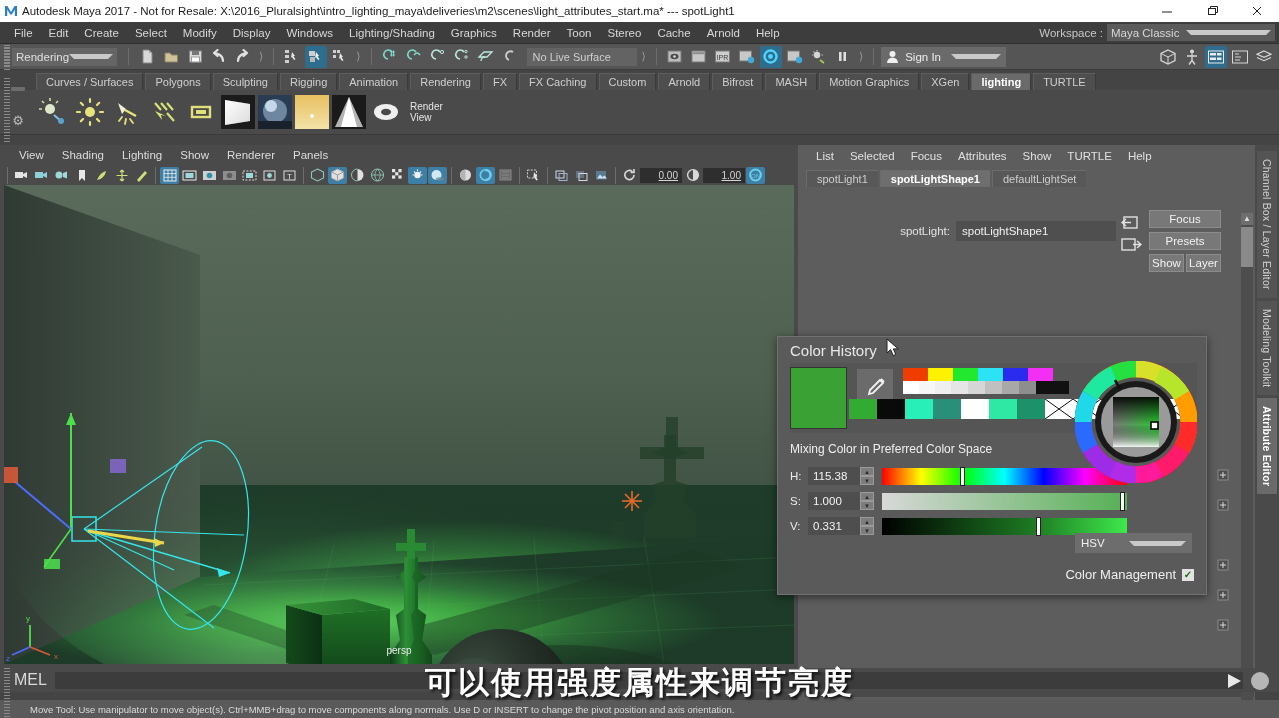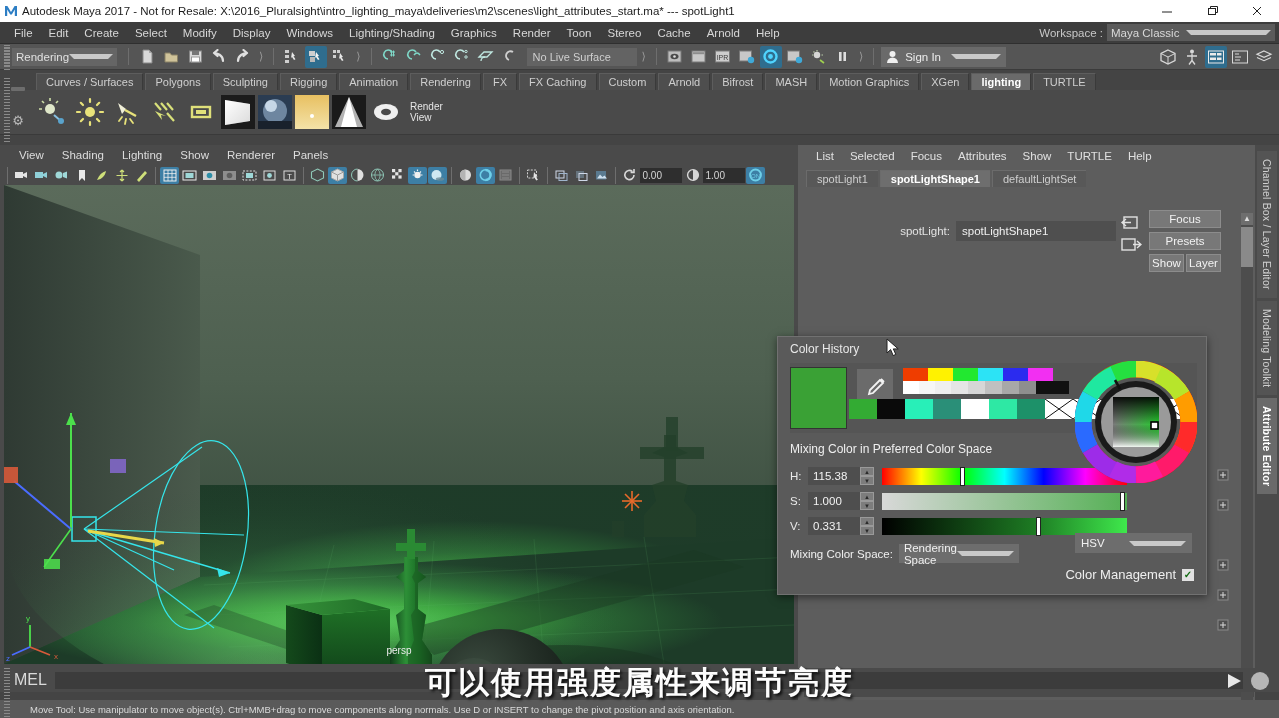--- a/index.html
+++ b/index.html
@@ -50,21 +50,21 @@
   .railgear { margin-top:22px; text-align:center; color:#b9b9b9; font-size:13px;}
 
   
   #main { position:absolute; left:0; top:145px; width:1279px; height:523px; display:flex; }
   #viewpanel { width:798px; height:523px; background:#4a4a4a; position:relative; }
   #vpmenu { height:20px; display:flex; align-items:center; padding-left:10px; background:#4a4a4a; }
   #vpmenu .mi { padding:0 9px; font-size:11.5px; color:#dcdcdc;}
   #vptools { height:20px; display:flex; align-items:center; padding-left:4px; background:#4a4a4a; gap:1px;}
   .tbtn { width:19px;height:17px;display:flex;align-items:center;justify-content:center;border-radius:2px;}
   .tbtn.on { background:#3d7fa5; }
-  .numfield { width:42px;height:15px;background:#2e2e2e;color:#d5d5d5;font-size:10px;display:flex;align-items:center;justify-content:flex-end;padding-right:20px;}
+  .numfield { width:42px;height:15px;background:#2e2e2e;color:#d5d5d5;font-size:10px;display:flex;align-items:center;justify-content:flex-end;padding-right:4px;text-decoration:underline;}
   #viewport { position:absolute; left:4px; top:40px; width:790px; height:479px; overflow:hidden; }
   #persp-lbl { position:absolute; bottom:8px; left:50%; transform:translateX(-50%); font-size:10px; color:#eaeaea;}
 
   
   #rightdock { width:481px; background:#5d5d5d; position:relative; display:flex;}
   #aepanel { width:457px; position:relative; }
   #vtabs { width:24px; background:#4a4a4a; display:flex; flex-direction:column; align-items:center; padding-top:6px;}
   .vtab { writing-mode:vertical-rl; font-size:10.5px; color:#d0d0d0; padding:8px 4px; background:#545454; margin-bottom:3px; letter-spacing:0.2px;}
   .vtab.active { background:#6a6a6a; color:#fff; font-weight:bold;}
 
@@ -86,21 +86,21 @@
 
   
   #notesarea { position:absolute; left:6px; bottom:42px; width:450px; }
   #notes-lbl { font-size:11.5px; color:#f0f0f0; font-weight:bold; padding-bottom:2px;}
   #notes-box { height:14px; background:#4a4a4a; position:relative;}
   #aebtnrow { position:absolute; left:4px; bottom:4px; width:454px; height:24px; display:flex; gap:3px;}
   #aebtnrow .ab { flex:1; background:#787878; border:1px solid #8c8c8c; display:flex;align-items:center;justify-content:center;font-size:11.5px;color:#f2f2f2;}
 
   
   #colordlg { position:absolute; left:777px; top:336px; width:430px; height:259px; background:#5a5a5a; border:1px solid #717171; box-shadow:0 2px 8px rgba(0,0,0,.5); z-index:40;}
-  #cd-title { font-size:12px; color:#e8e8e8; padding:5px 12px 4px 12px; }
+  #cd-title { font-size:15px; color:#e8e8e8; padding:5px 12px 4px 12px; }
   #cd-hist { position:absolute; left:12px; top:26px; width:407px; height:70px; background:#555; }
   #bigswatch { position:absolute; left:12px; top:30px; width:57px; height:62px; border:1px solid #333;}
   #eyedropper { position:absolute; left:79px; top:32px; width:36px; height:36px; background:#6b6b6b; display:flex;align-items:center;justify-content:center;}
   .swrow { position:absolute; display:flex; }
   .sw { width:25px; height:13px; }
   #cd-mixlbl { position:absolute; left:12px; top:105px; font-size:12px; color:#efefef;}
   .hsvrow { position:absolute; left:12px; display:flex; align-items:center; height:20px;}
   .hsv-lbl { width:18px; font-size:11.5px; color:#eaeaea;}
   .hsv-val { width:52px; height:18px; background:#4e4e4e; display:flex;align-items:center;padding-left:5px;color:#f2f2f2;font-size:11.5px;}
   .spin { width:14px;height:18px;display:flex;flex-direction:column;}
@@ -1075,27 +1075,20 @@
     <div class="hsv-val">0.331</div>
     <div class="spin">
         <div>▲</div>
         <div>▼</div>
       </div>
     <div class="ramp" style="width:245px;background:linear-gradient(to right,#000000,#1d7a23 62%,#3fe84c);">
       <div class="mk" style="left:63%;"></div>
     </div>
   </div>
 
-  <div id="cd-csrow">
-    <span style="font-size:11.5px;color:#efefef;">Mixing Color Space:</span>
-    <div class="cs-combo">
-      <span>Rendering Space</span>
-      <span class="caret"></span>
-    </div>
-  </div>
 
   <div id="cd-cmrow">
     <span style="font-size:13px;color:#efefef;margin-left:16px;">Color Management</span>
     <div class="chk">✓</div>
   </div>
 
   <div id="wheelwrap">
     <svg width="122" height="122" viewBox="0 0 122 122">
       <defs>
         <linearGradient id="sqH" x1="0" y1="0" x2="1" y2="0">

